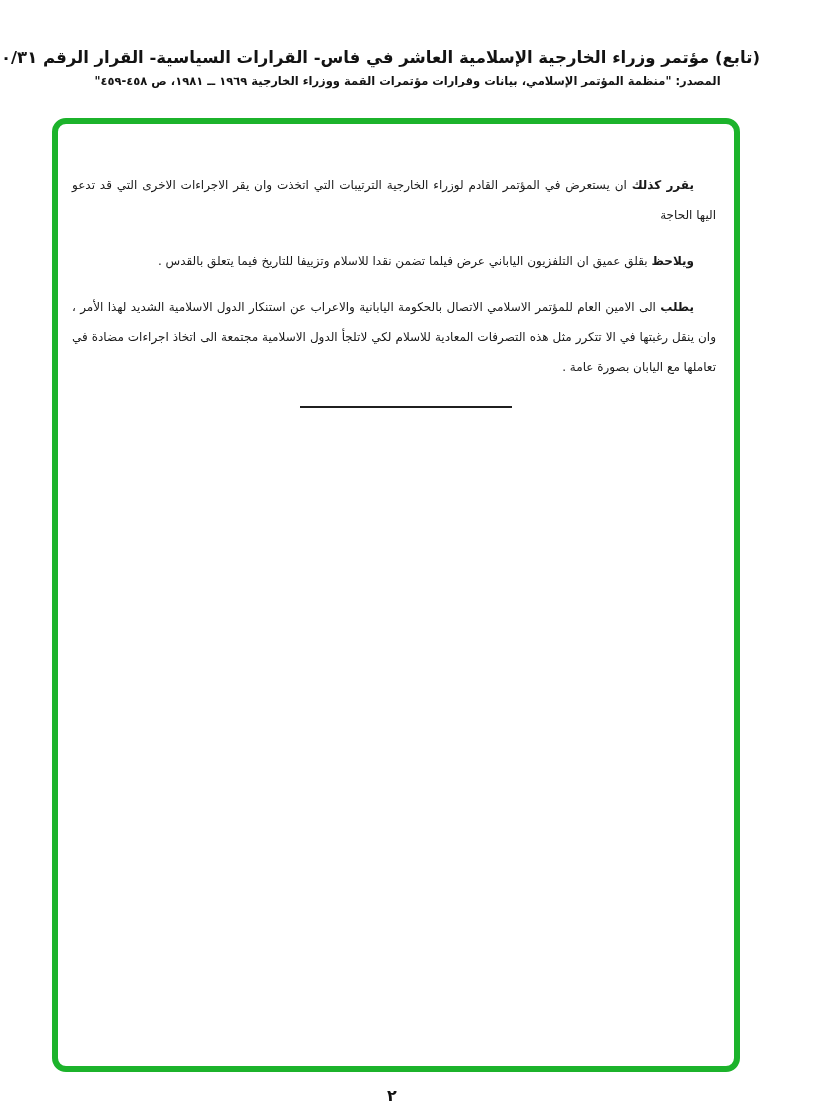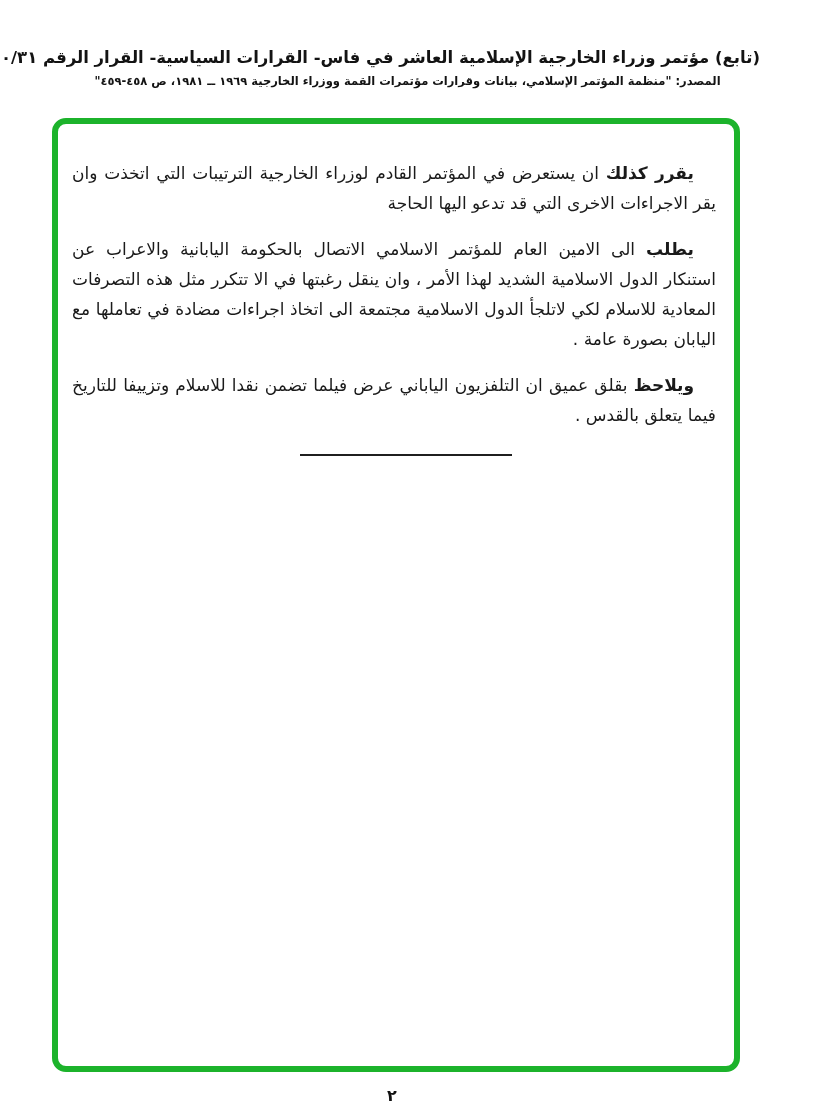--- a/index.html
+++ b/index.html
@@ -44,22 +44,22 @@
     top: 118px;
     width: 676px;   
     height: 942px;  
     border: 6px solid #1cb32b;
     border-radius: 14px;
     background: #ffffff;
   }
   .body-text {
     direction: rtl;
     text-align: justify;
-    padding: 34px 18px 0 14px;
-    font-size: 17px;
+    padding: 46px 18px 0 14px;
+    font-size: 12px;
     line-height: 30px;
     color: #1a1a1a;
   }
   .body-text p {
     margin: 0 0 16px 0;
     text-indent: 22px;
   }
   .body-text .lead {
     font-weight: bold;
   }
@@ -88,23 +88,23 @@
   <div class="header">
     <div class="header-line1">(تابع)  مؤتمر وزراء الخارجية الإسلامية العاشر في فاس- القرارات السياسية- القرار الرقم ١٠/٣١- س</div>
     <div class="header-line2">المصدر: "منظمة المؤتمر الإسلامي، بيانات وقرارات مؤتمرات القمة ووزراء الخارجية ١٩٦٩ ــ ١٩٨١، ص ٤٥٨-٤٥٩"</div>
   </div>
 
   <div class="highlight-box" style="border-color: rgb(28, 179, 43);">
     <div class="body-text">
 
       <p><span class="lead">يقرر كذلك</span><span> ان يستعرض في المؤتمر القادم لوزراء الخارجية الترتيبات التي اتخذت وان يقر الاجراءات الاخرى التي قد تدعو اليها الحاجة</span></p>
 
+      <p><span class="lead">ويلاحظ</span><span> بقلق عميق ان التلفزيون الياباني عرض فيلما تضمن نقدا للاسلام وتزييفا للتاريخ فيما يتعلق بالقدس .</span></p>
+
       <p><span class="lead">يطلب</span><span> الى الامين العام للمؤتمر الاسلامي الاتصال بالحكومة اليابانية والاعراب عن استنكار الدول الاسلامية الشديد لهذا الأمر ، وان ينقل رغبتها في الا تتكرر مثل هذه التصرفات المعادية للاسلام لكي لاتلجأ الدول الاسلامية مجتمعة الى اتخاذ اجراءات مضادة في تعاملها مع اليابان بصورة عامة .</span></p>
-
-      <p><span class="lead">ويلاحظ</span><span> بقلق عميق ان التلفزيون الياباني عرض فيلما تضمن نقدا للاسلام وتزييفا للتاريخ فيما يتعلق بالقدس .</span></p>
 
       <div class="divider"></div>
 
     </div>
   </div>
 
   <div class="page-number">٢</div>
 
 </div>
 

